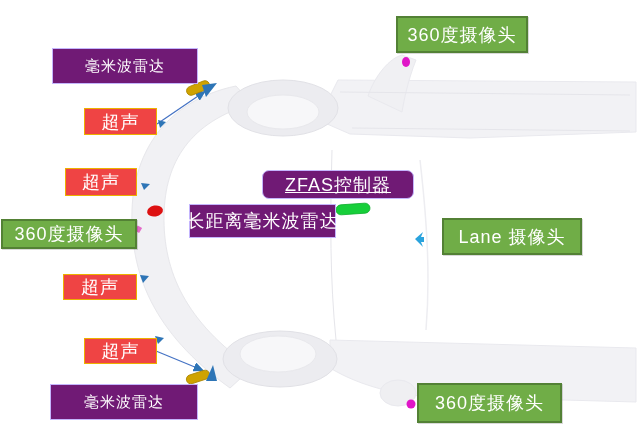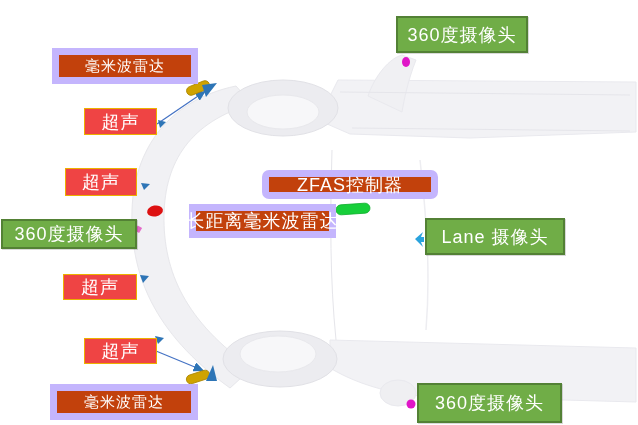--- a/index.html
+++ b/index.html
@@ -13,21 +13,21 @@
   #car-svg{position:absolute;left:0;top:0;}
   .lbl{
     position:absolute;
     display:flex;align-items:center;justify-content:center;
     color:#ffffff;
     box-sizing:border-box;
     font-size:15px;
     letter-spacing:1px;
     white-space:nowrap;
   }
-  .lbl.blue{background:#c2410c;border:7px solid #c4b5fd;}
+  .lbl.blue{background:#701a75;border:1px solid #c4b5fd;}
   .lbl.orange{background:#ef4444;border:1px solid #ecb000;}
   .lbl.green{background:#70ad47;border:2px solid #538135;box-shadow:1px 1px 0 rgba(0,0,0,0.15);}
   .lbl.rounded{border-radius:7px;}
   .sm{font-size:18px;}
 </style>
 </head>
 <body>
 
 <div id="canvas">
 
@@ -103,23 +103,23 @@
   <div class="lbl orange sm" style="left:65px; top:168px; width:72px; height:28px;">超声</div>
 
   <div class="lbl green sm" style="left:1px; top:219px; width:136px; height:30px;">360度摄像头</div>
 
   <div class="lbl orange sm" style="left:63px; top:274px; width:74px; height:26px;">超声</div>
 
   <div class="lbl orange sm" style="left:84px; top:338px; width:73px; height:26px;">超声</div>
 
   <div class="lbl blue" style="left:50px;  top:384px; width:148px; height:36px;">毫米波雷达</div>
 
-  <div class="lbl blue rounded sm" style="left:262px; top:170px; width:176px; height:29px;">ZFAS控制器</div>
+  <div class="lbl blue rounded sm" style="left:262px; top:170px; width:152px; height:29px;text-decoration:underline;">ZFAS控制器</div>
 
   <div class="lbl blue sm" style="left:163px; top:204px; width:147px; height:34px;margin-left:26px;">长距离毫米波雷达</div>
 
   <div class="lbl green sm" style="left:396px; top:16px; width:132px; height:37px;">360度摄像头</div>
 
-  <div class="lbl green sm" style="left:425px; top:218px; width:140px; height:37px;">Lane 摄像头</div>
+  <div class="lbl green sm" style="left:442px; top:218px; width:140px; height:37px;">Lane 摄像头</div>
 
   <div class="lbl green sm" style="left:417px; top:383px; width:145px; height:40px;">360度摄像头</div>
 
 </div>
 
 </body></html>

